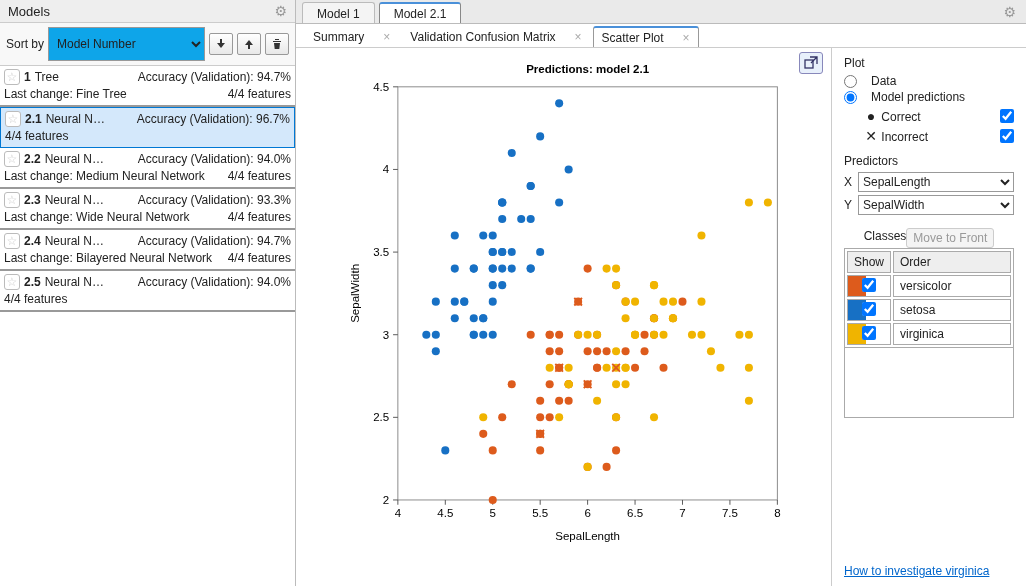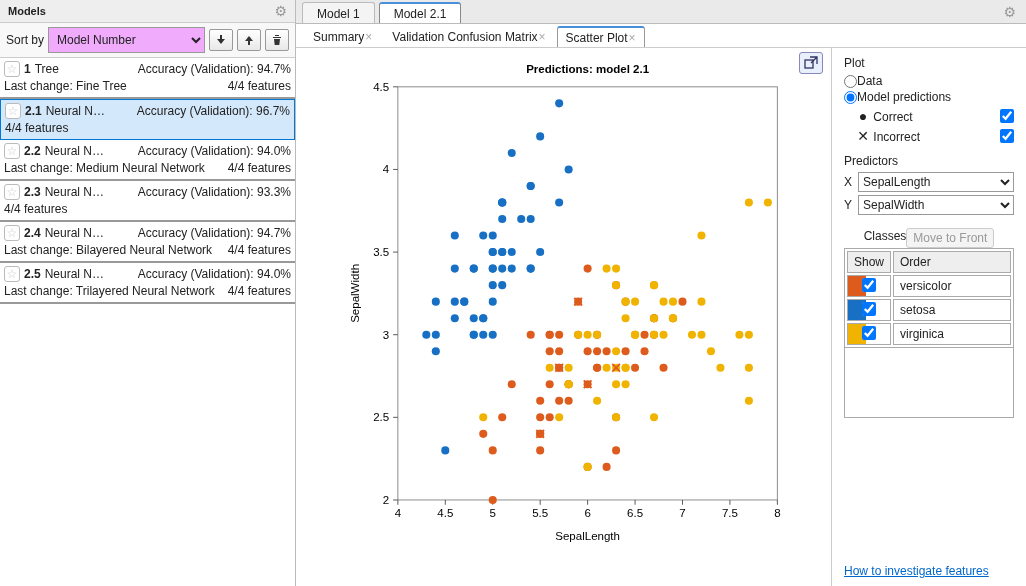--- a/index.html
+++ b/index.html
@@ -1,53 +1,53 @@
 <!DOCTYPE html>
 <html><head>
 <meta charset="utf-8">
 <style>
 *{box-sizing:border-box;margin:0;padding:0;font-family:Arial,Helvetica,sans-serif;font-size:12px;color:#222}
 body{width:1026px;height:586px;display:flex;background:#fff;overflow:hidden}
 .left-panel{width:296px;border-right:1px solid #bbb;background:#f5f5f5;display:flex;flex-direction:column}
 .panel-header{display:flex;align-items:center;justify-content:space-between;padding:3px 8px;background:#eee;border-bottom:1px solid #ccc}
-.panel-header .title{font-weight:bold;font-size:11px}
+.panel-header .title{font-weight:normal;font-size:13px}
 .gear{cursor:pointer;color:#999;font-size:14px}
 .sort-row{display:flex;align-items:center;gap:4px;padding:4px 6px;border-bottom:1px solid #ccc;background:#f8f8f8}
-.sort-row select{flex:1;height:26px;border:1px solid #999;background:#f0abfc;padding:0 4px}
+.sort-row select{flex:1;height:34px;border:1px solid #999;background:#0ea5e9;padding:0 4px}
 .icon-btn{width:24px;height:22px;border:1px solid #999;background:linear-gradient(#fff,#e8e8e8);display:flex;align-items:center;justify-content:center;cursor:pointer;border-radius:2px}
 .icon-btn svg{width:12px;height:12px}
 .model-list{flex:1;overflow:auto;background:#fff}
 .model-item{border-bottom:2px solid #999;padding:3px 4px 4px 4px;background:#fff;cursor:pointer}
 .model-item.selected{background:#d4e8fb;border:1px solid #0078d4}
 .model-item .row1{display:flex;align-items:center;gap:4px}
 .star{width:16px;height:16px;border:1px solid #bbb;border-radius:3px;display:flex;align-items:center;justify-content:center;color:#ccc;background:#fff}
 .model-item .num{font-weight:bold}
 .model-item .name{flex:0 0 auto;max-width:64px;overflow:hidden;text-overflow:ellipsis;white-space:nowrap}
 .model-item .acc{margin-left:auto;white-space:nowrap}
 .model-item .row2{display:flex;margin-top:2px}
 .model-item .row2 .lc{flex:1;white-space:nowrap;overflow:hidden;text-overflow:ellipsis}
 .model-item .row2 .feat{white-space:nowrap}
 .right-area{flex:1;display:flex;flex-direction:column}
 .editor-tabs{display:flex;background:#eaeaea;border-bottom:1px solid #bbb;height:24px;align-items:flex-end;padding:0 6px;position:relative}
 .editor-tabs .tab{padding:4px 14px 3px 14px;border:1px solid #bbb;border-bottom:none;margin-right:4px;background:#f4f4f4;border-radius:3px 3px 0 0;cursor:pointer;height:21px;display:flex;align-items:center}
 .editor-tabs .tab.active{background:#fff;border-color:#888;border-top:2px solid #4a90d9}
 .editor-tabs .close-gear{position:absolute;right:10px;top:4px}
 .sub-tabs{display:flex;background:#fff;border-bottom:1px solid #ccc;height:24px;align-items:flex-end;padding:0 8px}
-.sub-tabs .stab{padding:3px 8px;border:1px solid transparent;border-bottom:none;margin-right:2px;cursor:pointer;display:flex;align-items:center;gap:1px;color:#555;height:21px}
+.sub-tabs .stab{padding:3px 8px;border:1px solid transparent;border-bottom:none;margin-right:2px;cursor:pointer;display:flex;align-items:center;gap:19px;color:#555;height:21px}
 .sub-tabs .stab.active{border-color:#999;background:#fff;border-top:2px solid #4a90d9;border-radius:3px 3px 0 0;color:#000}
 .sub-tabs .stab .x{color:#aaa;font-size:12px}
 .content-row{flex:1;display:flex;overflow:hidden}
 .plot-area{flex:1;position:relative;padding:10px 10px 10px 15px}
 .chart-container{position:relative;width:460px;height:490px;margin:0 auto}
 .chart-svg{width:100%;height:100%}
 .pop-btn{position:absolute;right:8px;top:4px;width:24px;height:22px;border:1px solid #88b;background:#e8f0fb;border-radius:3px;display:flex;align-items:center;justify-content:center;cursor:pointer}
 .side-panel{width:195px;border-left:1px solid #ccc;padding:8px 12px 8px 12px;display:flex;flex-direction:column;gap:10px;background:#fff}
 .side-panel .section-title{font-weight:normal;margin-bottom:4px}
-.radio-row{display:flex;align-items:center;gap:0;cursor:pointer;margin:2px 0}
-.legend-sub{margin-left:12px;display:flex;align-items:center;justify-content:space-between;margin-top:4px}
+.radio-row{display:flex;align-items:center;gap:14px;cursor:pointer;margin:2px 0}
+.legend-sub{margin-left:20px;display:flex;align-items:center;justify-content:space-between;margin-top:4px}
 .legend-sub .sym{width:14px;display:inline-flex;justify-content:center;font-size:14px}
 .predictor-row{display:flex;align-items:center;gap:6px;margin:3px 0}
 .predictor-row select{flex:1;border:1px solid #999;height:20px;background:#fff}
 .classes-header{display:flex;justify-content:center;align-items:center}
 .move-front{font-size:12px;border:1px solid #ccc;padding:2px 6px;background:#f4f4f4;color:#999;border-radius:3px}
 .class-table{border:1px solid #aaa;width:100%;}
 .class-table th{background:#eee;border:1px solid #aaa;padding:3px 6px;text-align:left;font-weight:normal}
 .class-table td{border:1px solid #aaa;padding:0;height:22px}
 .swatch-cell{width:42px;text-align:center;position:relative}
 .swatch-cell input{position:relative;z-index:2}
@@ -123,20 +123,21 @@
         </div>
       </div>
       <div class="model-item">
         <div class="row1">
           <span class="star">☆</span>
   <span class="num">2.3</span>
   <span class="name">Neural Net...</span>
   <span class="acc">Accuracy (Validation): 93.3%</span>
         </div>
   <div class="row2">
+          <span class="lc">Last change: Wide Neural Network</span>
           <span class="feat">4/4 features</span>
         </div>
       </div>
       <div class="model-item">
         <div class="row1">
           <span class="star">☆</span>
   <span class="num">2.4</span>
   <span class="name">Neural Net...</span>
   <span class="acc">Accuracy (Validation): 94.7%</span>
         </div>
@@ -146,21 +147,20 @@
         </div>
       </div>
       <div class="model-item">
         <div class="row1">
           <span class="star">☆</span>
   <span class="num">2.5</span>
   <span class="name">Neural Net...</span>
   <span class="acc">Accuracy (Validation): 94.0%</span>
         </div>
   <div class="row2">
-          <span class="lc">Last change: Trilayered Neural Network</span>
           <span class="feat">4/4 features</span>
         </div>
       </div>
     </div>
 </div>
 
 <div class="right-area">
   <div class="editor-tabs" id="editor-tabs">
     <div class="tab">Model 1</div>
       <div class="tab active">Model 2.1</div>
@@ -435,16 +435,16 @@
                 <td class="order-cell">setosa</td>
               </tr>
               <tr>
                 <td class="swatch-cell"><span class="swatch-bg" style="background:#f0b400"></span><input type="checkbox" checked="" style=""></td>
                 <td class="order-cell">virginica</td>
               </tr>
             </tbody>
         </table>
         <div style="border:1px solid #aaa;border-top:none;height:70px"></div>
       </div>
-      <a class="link-bottom">How to investigate features</a>
+      <a class="link-bottom">How to investigate virginica</a>
     </div>
   </div>
 </div>
 
 </body></html>

